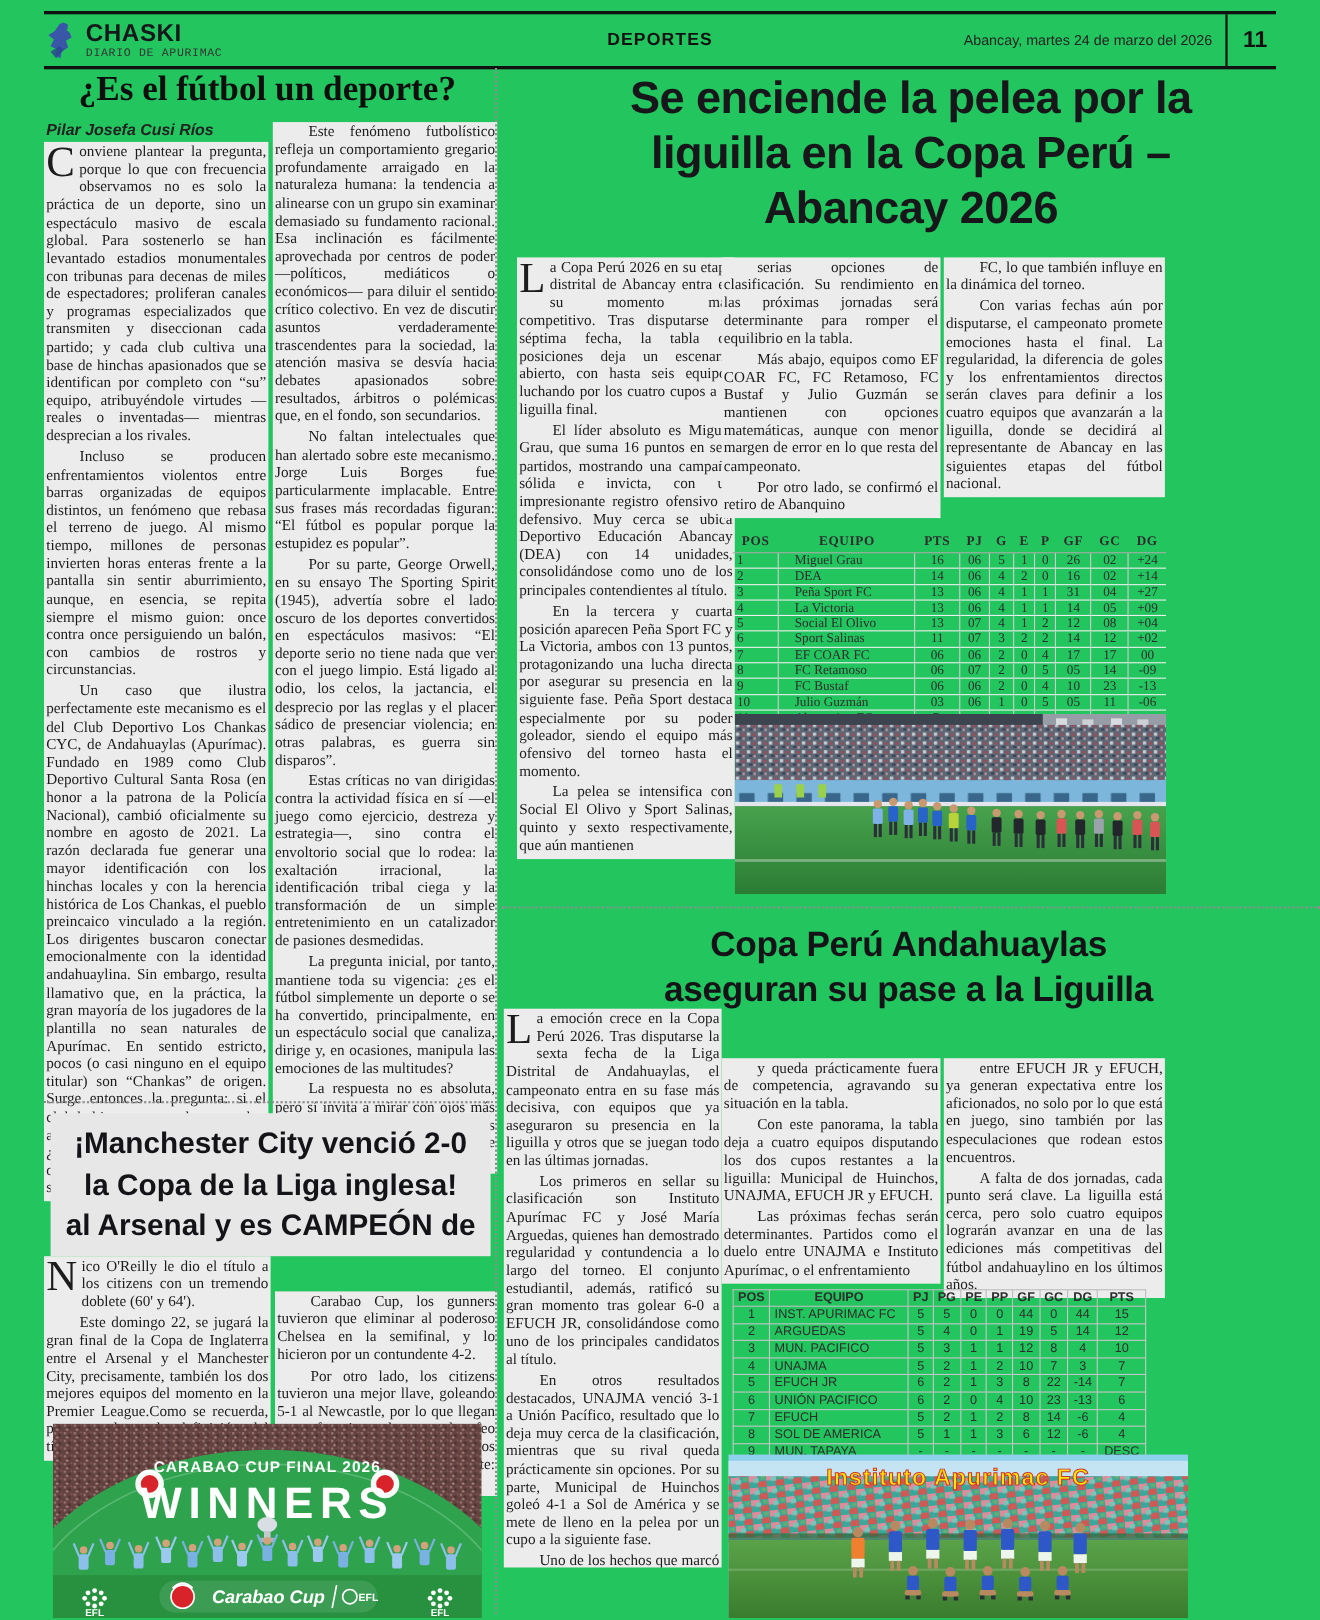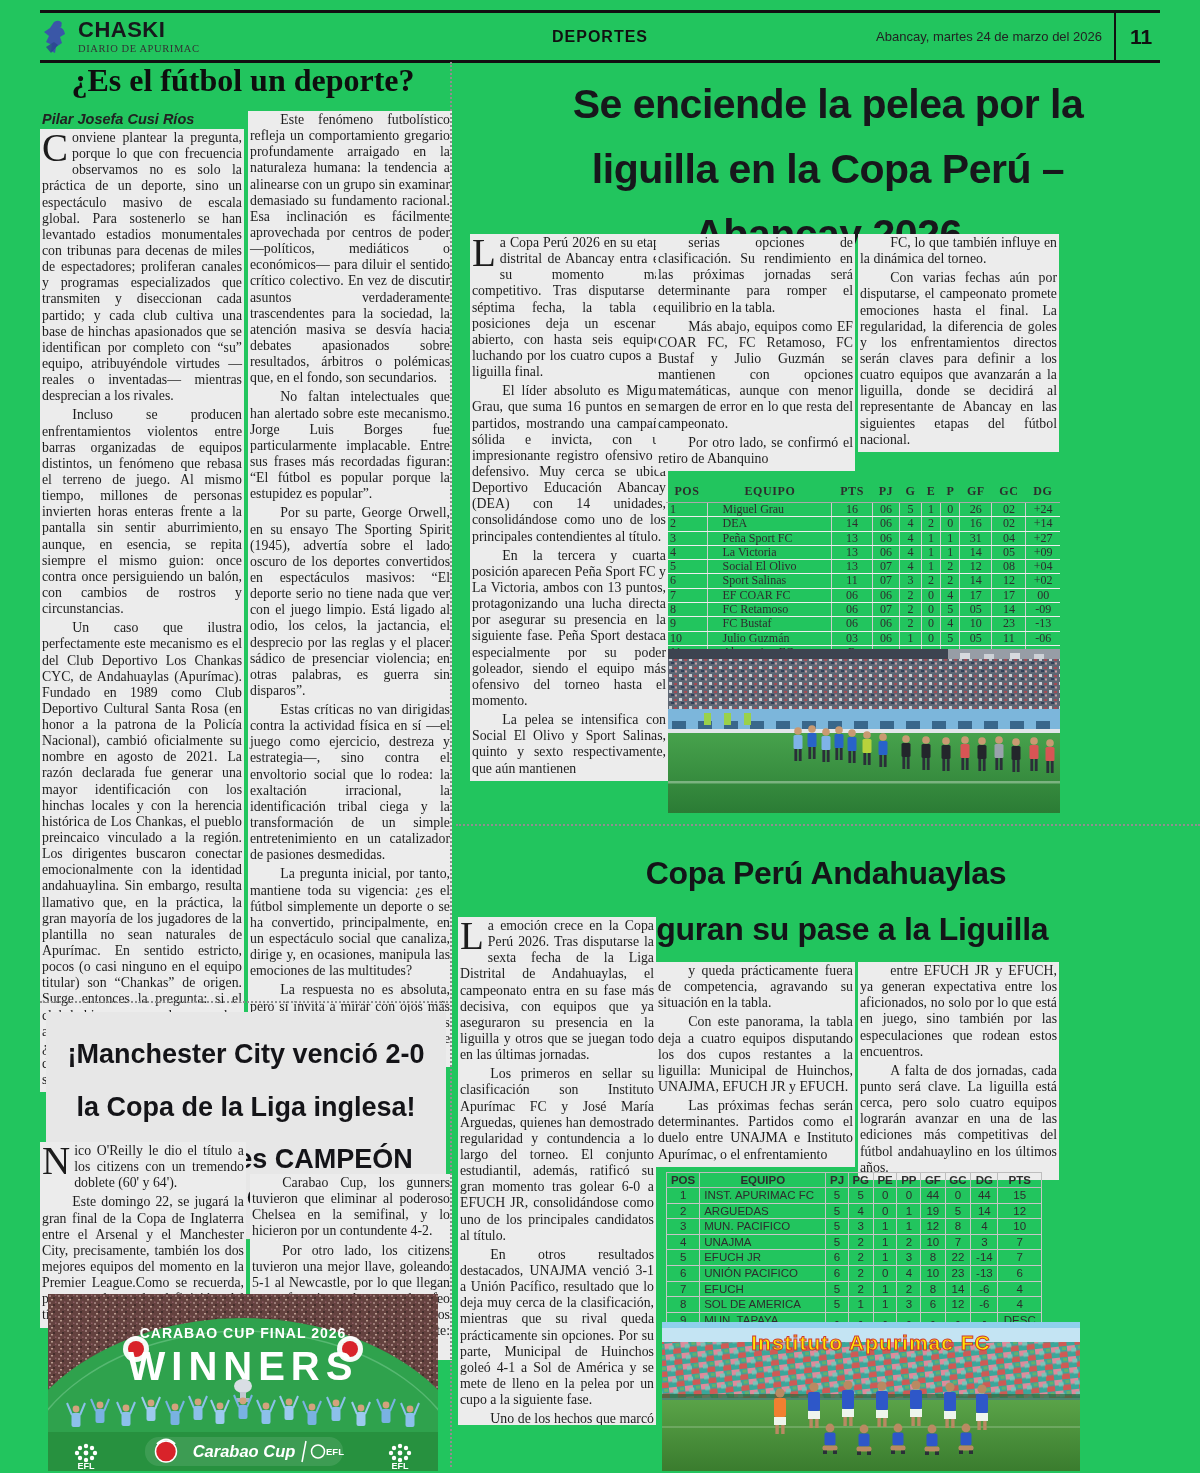--- a/index.html
+++ b/index.html
@@ -7,39 +7,39 @@
         font-family:"Liberation Serif",serif;color:#1c1c1c;}
   .abs{position:absolute;}
 
   
   .masthead{left:40px;top:10px;width:1120px;height:47px;
     border-top:3px solid #111;border-bottom:3px solid #111;
     display:flex;align-items:center;}
   .brand{display:flex;align-items:center;gap:6px;flex:1;}
   .brand-name{font-family:"Liberation Sans",sans-serif;font-weight:bold;font-size:22px;
     letter-spacing:.5px;color:#17181c;line-height:1;}
-  .brand-tagline{font-family:Liberation Serif, serif;font-size:10.5px;color:#333;
+  .brand-tagline{font-family:Liberation Mono, monospace;font-size:10.5px;color:#333;
     letter-spacing:.6px;margin-top:2px;text-align:center;}
   .section-title{font-family:"Liberation Sans",sans-serif;font-weight:bold;font-size:16px;
     letter-spacing:1px;color:#111;text-align:center;flex:0 0 auto;}
   .date-page{flex:1;display:flex;justify-content:flex-end;align-items:center;height:100%;}
   .date{font-family:"Liberation Sans",sans-serif;font-size:13px;color:#222;padding-right:12px;}
   .pagenum{font-family:"Liberation Sans",sans-serif;font-weight:bold;font-size:21px;color:#111;
     border-left:2px solid #111;height:100%;display:flex;align-items:center;padding-left:14px;width:30px;}
 
   
   .h-serif{font-family:"Liberation Serif",serif;font-weight:bold;font-size:32px;color:#0e0e0e;
     text-align:center;line-height:1.05;}
   .h-sans-big{font-family:"Liberation Sans",sans-serif;font-weight:bold;font-size:41px;
     color:#17171b;text-align:center;line-height:1.2;letter-spacing:-.5px;}
   .h-sans-mid{font-family:"Liberation Sans",sans-serif;font-weight:bold;font-size:32px;
     color:#141418;text-align:center;line-height:1.24;letter-spacing:-.3px;}
   .h-sans-box{font-family:"Liberation Sans",sans-serif;font-weight:bold;font-size:27px;
     color:#141418;text-align:center;line-height:1.36;background:#e7e7e7;padding:8px 2px;}
-  .headline-line{margin:16px;}
+  .headline-line{margin:1px;}
 
   .byline{font-family:"Liberation Sans",sans-serif;font-style:italic;font-weight:600;
     font-size:14.5px;color:#222;}
 
   
   .col{background:#ececec;padding:1px 2px;}
   .col p{margin:0 0 3px;font-size:13.8px;line-height:1.17;text-align:justify;text-indent:2.2em;}
   .col p.dropcap{text-indent:0;}
   .col p.dropcap::first-letter{float:left;font-size:39px;line-height:30px;padding:3px 4px 0 0;}
 

